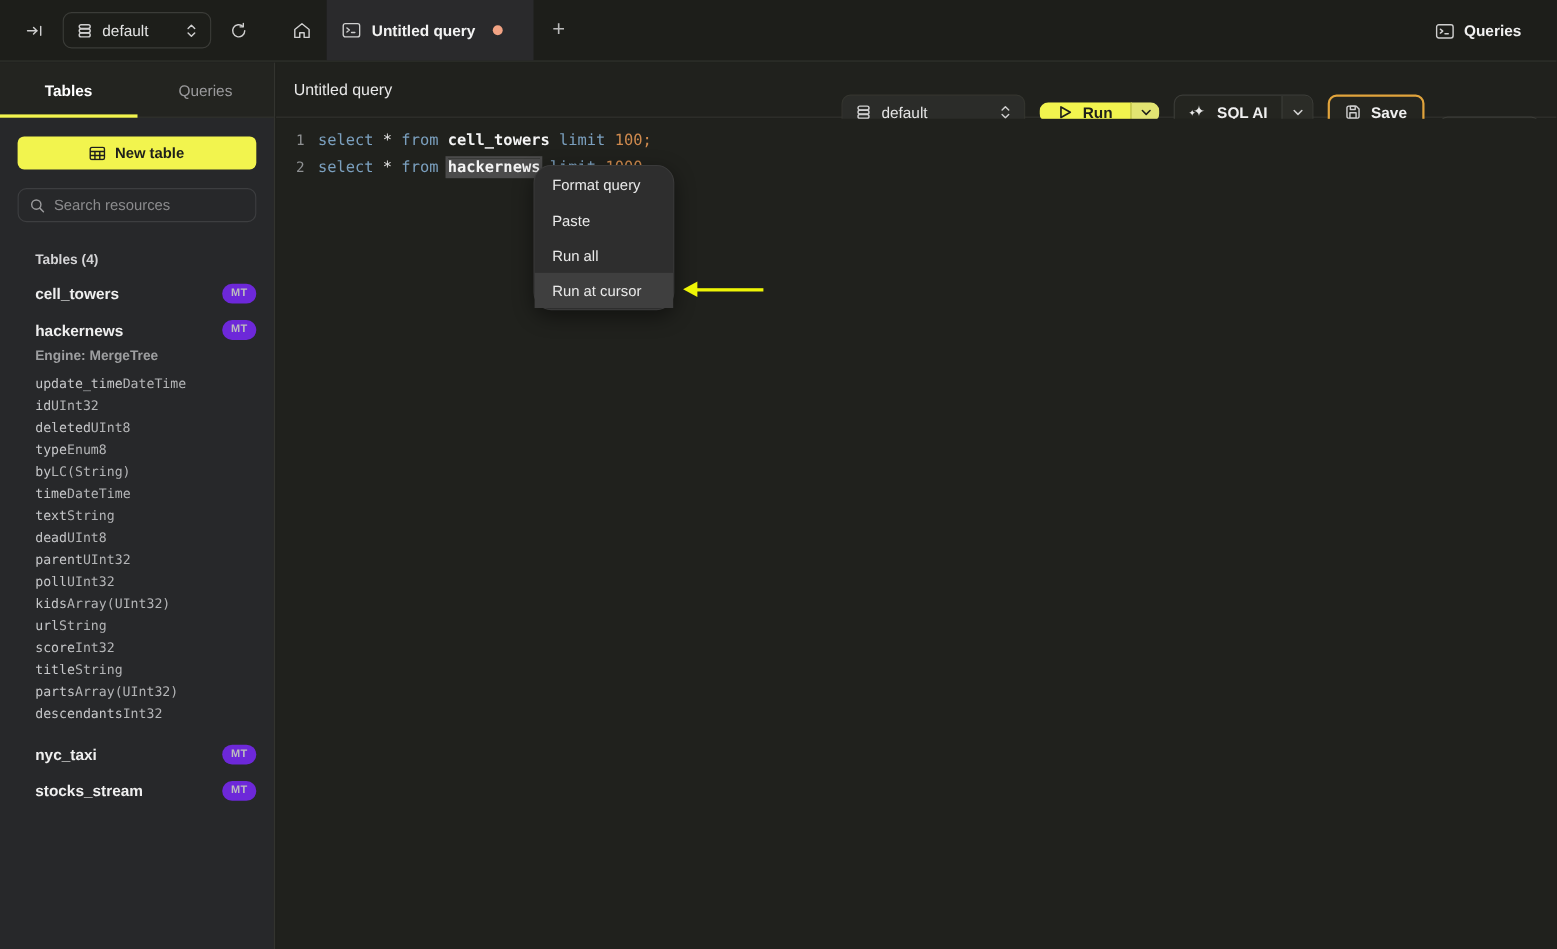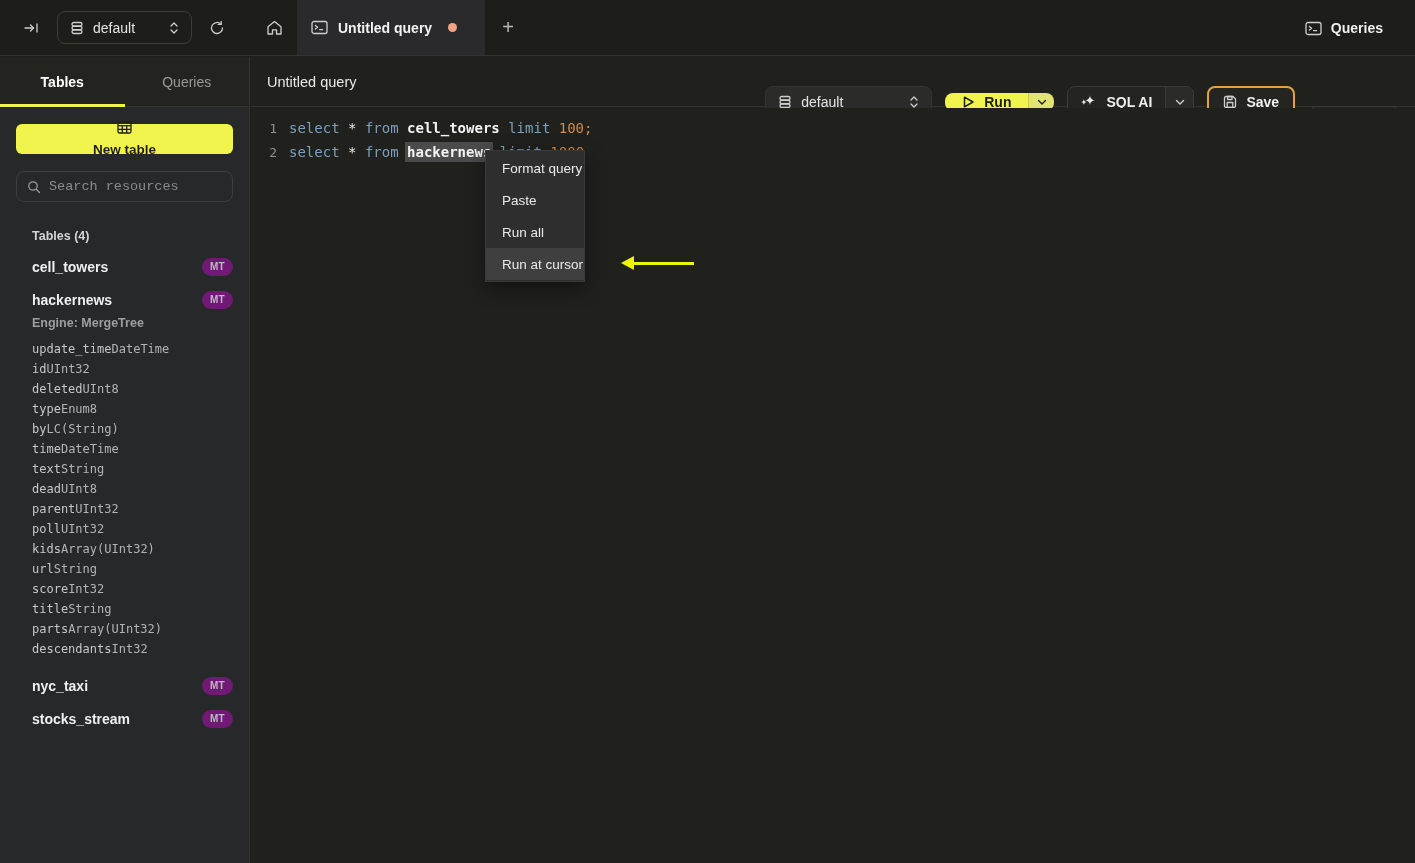--- a/index.html
+++ b/index.html
@@ -38,31 +38,31 @@
 
   
   .sidebar{position:absolute;left:0;top:57px;width:250px;height:812px;background:var(--sidebar-bg);
     border-right:1px solid var(--border);}
   .side-tabs{height:50px;display:flex;border-bottom:1px solid var(--border);position:relative;background:#232420;}
   .side-tab{flex:1;display:flex;align-items:center;justify-content:center;font-size:14px;cursor:pointer;}
   .side-tab.active{color:#ffffff;font-weight:700;}
   .side-tab.inactive{color:var(--text-dim);font-weight:400;}
   .side-tab-underline{position:absolute;left:0;bottom:-1px;width:125px;height:3px;background:var(--accent-yellow);}
   .newtable-btn{margin:17px 16px 0 16px;height:30px;background:var(--accent-yellow);border-radius:6px;
-    display:flex;align-items:center;justify-content:center;gap:8px;cursor:pointer;flex-direction:column;}
+    display:flex;align-items:center;justify-content:center;gap:8px;cursor:pointer;}
   .newtable-btn .t{font-size:13.5px;font-weight:700;color:#1e1f1b;}
   .search-box{margin:17px 16px 0 16px;height:31px;border:1px solid #3d3e40;border-radius:8px;
     display:flex;align-items:center;gap:8px;padding:0 10px;}
   .search-box input{flex:1;background:transparent;border:none;outline:none;color:#ec4899;
-    font-size:13.5px;font-family:Liberation Mono, monospace;}
+    font-size:13.5px;font-family:Liberation Sans, sans-serif;}
   .search-box input::placeholder{color:#8b8b8d;}
   .section-label{margin:27px 0 0 32px;font-size:12.5px;font-weight:700;color:#d4d4d6;}
   .tbl-row{height:33px;margin:0 16px 0 32px;display:flex;align-items:center;justify-content:space-between;cursor:pointer;}
   .tbl-row .nm{font-size:14px;font-weight:600;color:#efefef;}
-  .badge{min-width:30px;height:18px;padding:0 8px;border-radius:9px;background:#701a75;color:#bcbcbe;
+  .badge{min-width:30px;height:18px;padding:0 8px;border-radius:9px;background:#6d28d9;color:#bcbcbe;
     font-size:10px;font-weight:700;display:flex;align-items:center;justify-content:center;letter-spacing:.3px;}
   .tree-first{margin-top:7px;}
   .engine-line{margin:0 0 9px 32px;font-size:12.5px;color:#9d9ea0;font-weight:bold;}
   .cols{margin:0 17px 10px 32px;}
   .col-row{height:20px;display:flex;align-items:center;
     font-family:"DejaVu Sans Mono",monospace;font-size:12px;}
   .col-row .cn{color:var(--mono-dim);}
   .col-row .ct{color:var(--mono-type);}
 
   
@@ -99,22 +99,22 @@
   .ed-num{width:26px;text-align:right;color:#8f9193;font-size:13px;flex:0 0 26px;}
   .ed-code{margin-left:12px;white-space:pre;}
   .tk.kw{color:var(--kw-blue);}
   .tk.op{color:#e8e8e8;}
   .tk.pl{color:#e8e8e8;}
   .tk.num{color:var(--num-orange);}
   .tk.tbl{color:#f4f4f4;font-weight:700;}
   .tk.sel{background:var(--selection);box-shadow:0 0 0 2px var(--selection);}
 
   
-  .ctx-menu{position:absolute;left:485px;top:150px;width:100px;background:var(--menu-bg);
-    border:1px solid #3a3a3a;border-radius:0;box-shadow:0 6px 18px rgba(0,0,0,.45);padding:1px 0;z-index:10;}
+  .ctx-menu{position:absolute;left:485px;top:150px;width:128px;background:var(--menu-bg);
+    border:1px solid #3a3a3a;border-radius:16px;box-shadow:0 6px 18px rgba(0,0,0,.45);padding:1px 0;z-index:10;}
   .ctx-item{height:32px;display:flex;align-items:center;padding-left:16px;font-size:13.5px;
     color:#eaeaea;cursor:pointer;white-space:nowrap;}
   .ctx-item.active{background:var(--menu-active);}
 
   
   .annot-arrow{position:absolute;left:621px;top:256px;width:75px;height:14px;z-index:11;pointer-events:none;}
   .annot-arrow .shaft{position:absolute;left:11px;top:5.5px;width:62px;height:3px;background:var(--arrow-yellow);}
   .annot-arrow .head{position:absolute;left:0;top:0;width:0;height:0;
     border-top:7px solid transparent;border-bottom:7px solid transparent;border-right:13px solid var(--arrow-yellow);}
 </style>

